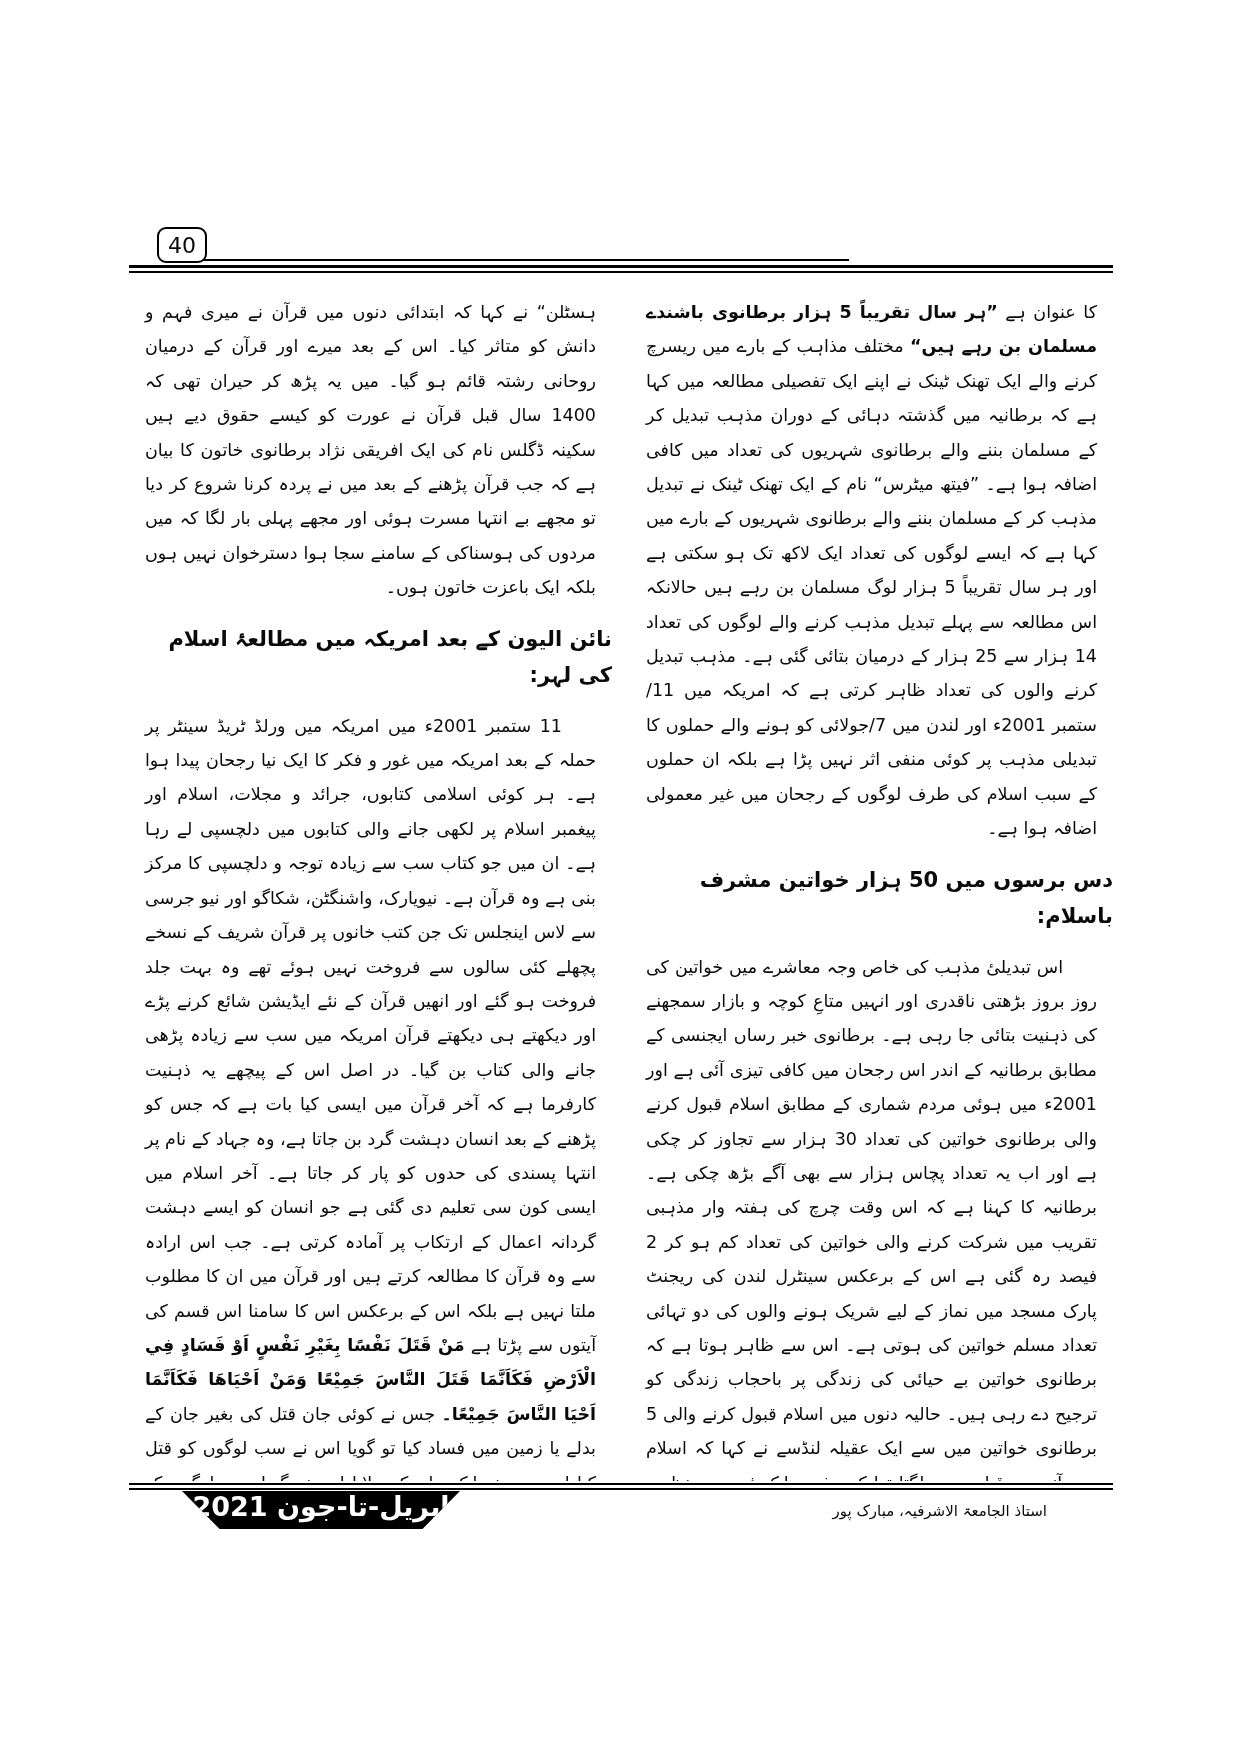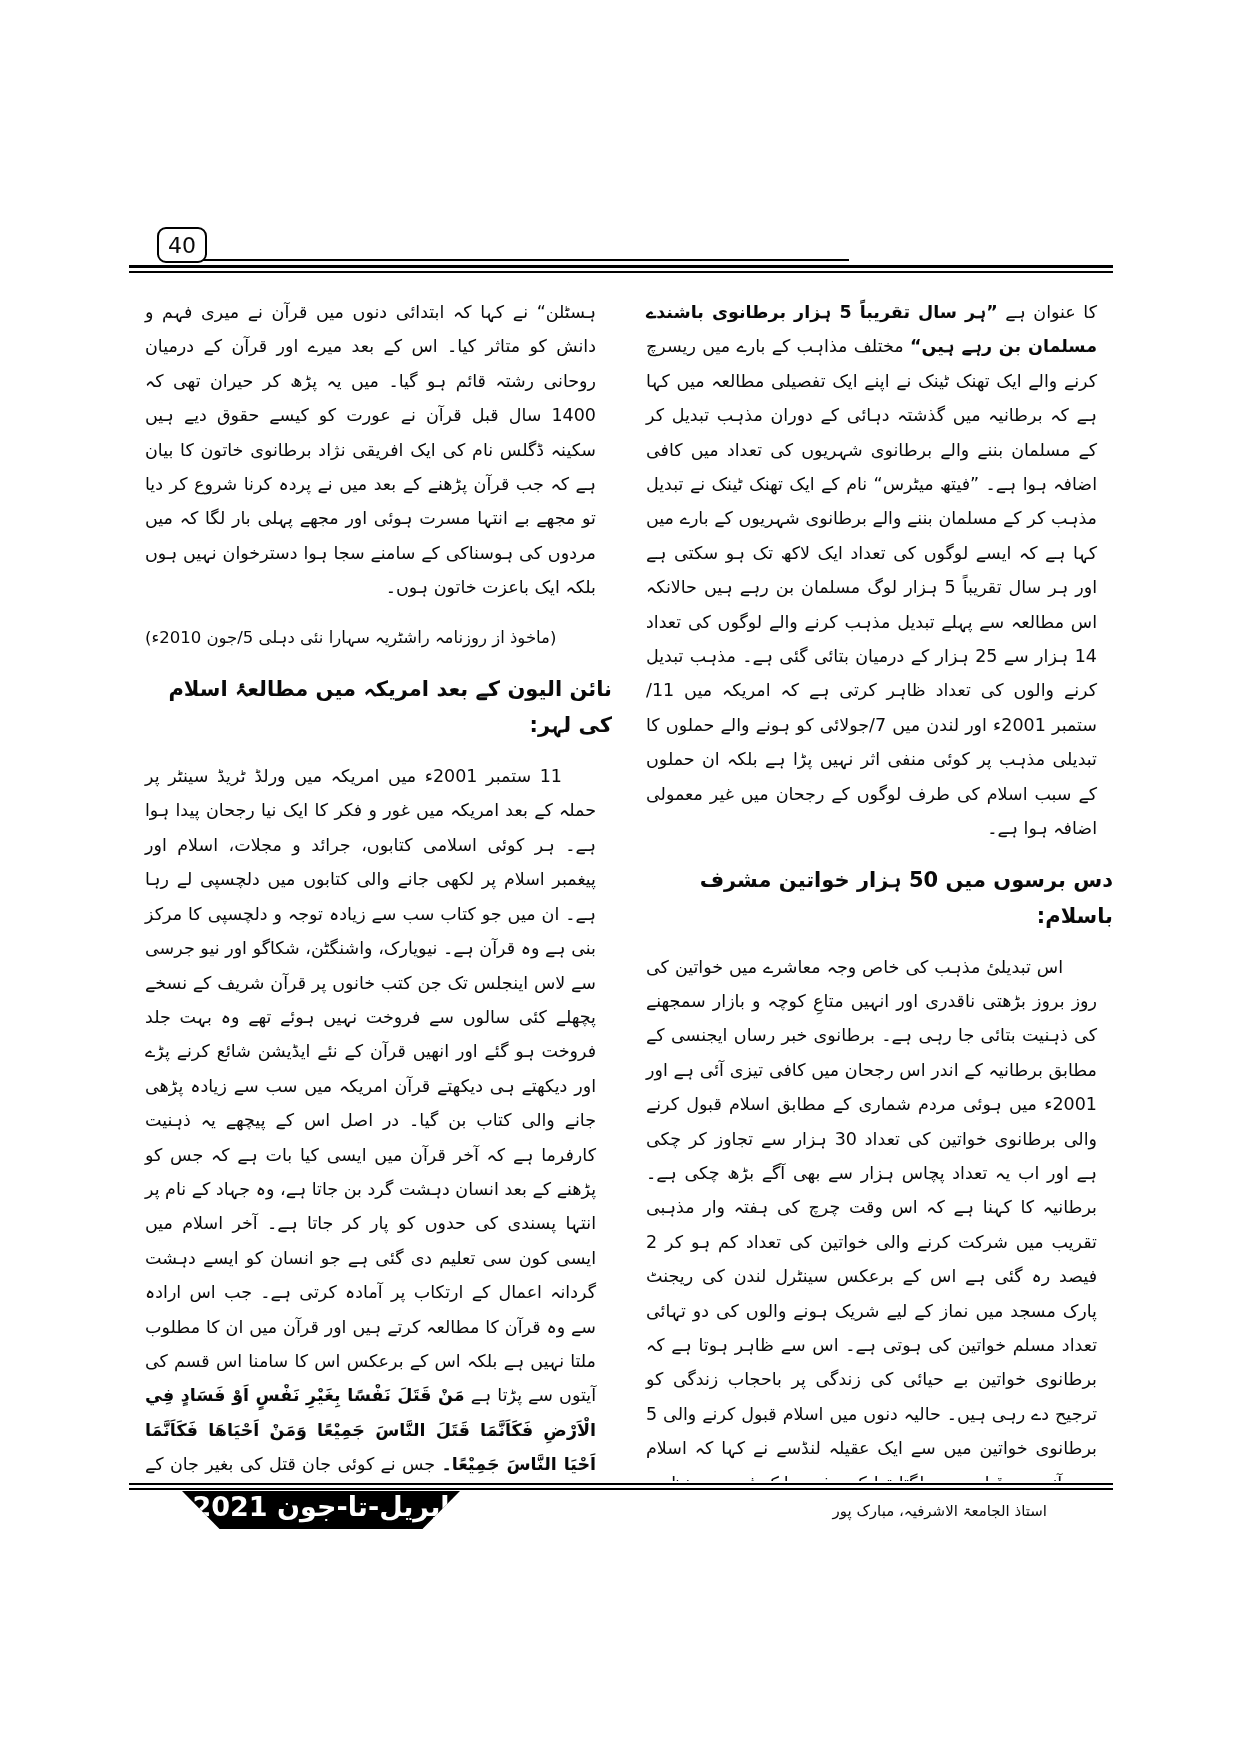--- a/index.html
+++ b/index.html
@@ -71,21 +71,20 @@
   <main class="columns">
 
     <section class="col">
       <p class="noindent"><span>کا عنوان ہے </span><span class="bold">”ہر سال تقریباً 5 ہزار برطانوی باشندے مسلمان بن رہے ہیں“</span><span> مختلف مذاہب کے بارے میں ریسرچ کرنے والے ایک تھنک ٹینک نے اپنے ایک تفصیلی مطالعہ میں کہا ہے کہ برطانیہ میں گذشتہ دہائی کے دوران مذہب تبدیل کر کے مسلمان بننے والے برطانوی شہریوں کی تعداد میں کافی اضافہ ہوا ہے۔ ”فیتھ میٹرس“ نام کے ایک تھنک ٹینک نے تبدیل مذہب کر کے مسلمان بننے والے برطانوی شہریوں کے بارے میں کہا ہے کہ ایسے لوگوں کی تعداد ایک لاکھ تک ہو سکتی ہے اور ہر سال تقریباً 5 ہزار لوگ مسلمان بن رہے ہیں حالانکہ اس مطالعہ سے پہلے تبدیل مذہب کرنے والے لوگوں کی تعداد 14 ہزار سے 25 ہزار کے درمیان بتائی گئی ہے۔ مذہب تبدیل کرنے والوں کی تعداد ظاہر کرتی ہے کہ امریکہ میں 11/ستمبر 2001ء اور لندن میں 7/جولائی کو ہونے والے حملوں کا تبدیلی مذہب پر کوئی منفی اثر نہیں پڑا ہے بلکہ ان حملوں کے سبب اسلام کی طرف لوگوں کے رجحان میں غیر معمولی اضافہ ہوا ہے۔</span></p>
       <h2 class="col-heading">دس برسوں میں 50 ہزار خواتین مشرف باسلام:</h2>
       <p class="indent">اس تبدیلیٔ مذہب کی خاص وجہ معاشرے میں خواتین کی روز بروز بڑھتی ناقدری اور انہیں متاعِ کوچہ و بازار سمجھنے کی ذہنیت بتائی جا رہی ہے۔ برطانوی خبر رساں ایجنسی کے مطابق برطانیہ کے اندر اس رجحان میں کافی تیزی آئی ہے اور 2001ء میں ہوئی مردم شماری کے مطابق اسلام قبول کرنے والی برطانوی خواتین کی تعداد 30 ہزار سے تجاوز کر چکی ہے اور اب یہ تعداد پچاس ہزار سے بھی آگے بڑھ چکی ہے۔ برطانیہ کا کہنا ہے کہ اس وقت چرچ کی ہفتہ وار مذہبی تقریب میں شرکت کرنے والی خواتین کی تعداد کم ہو کر 2 فیصد رہ گئی ہے اس کے برعکس سینٹرل لندن کی ریجنٹ پارک مسجد میں نماز کے لیے شریک ہونے والوں کی دو تہائی تعداد مسلم خواتین کی ہوتی ہے۔ اس سے ظاہر ہوتا ہے کہ برطانوی خواتین بے حیائی کی زندگی پر باحجاب زندگی کو ترجیح دے رہی ہیں۔ حالیہ دنوں میں اسلام قبول کرنے والی 5 برطانوی خواتین میں سے ایک عقیلہ لنڈسے نے کہا کہ اسلام میں آنے سے قبل مجھے لگتا تھا کہ مذہب ایک فرسودہ نظریہ ہے لیکن اب مجھے لگتا ہے کہ زندگی صرف ایک بار ملتی ہے اور اس کو بامقصد طور سے جینا چاہیے دوسری نو مسلم خاتون ”کیتھرین</p>
     </section>
 
     <section class="col">
       <p class="noindent">ہسٹلن“ نے کہا کہ ابتدائی دنوں میں قرآن نے میری فہم و دانش کو متاثر کیا۔ اس کے بعد میرے اور قرآن کے درمیان روحانی رشتہ قائم ہو گیا۔ میں یہ پڑھ کر حیران تھی کہ 1400 سال قبل قرآن نے عورت کو کیسے حقوق دیے ہیں سکینہ ڈگلس نام کی ایک افریقی نژاد برطانوی خاتون کا بیان ہے کہ جب قرآن پڑھنے کے بعد میں نے پردہ کرنا شروع کر دیا تو مجھے بے انتہا مسرت ہوئی اور مجھے پہلی بار لگا کہ میں مردوں کی ہوسناکی کے سامنے سجا ہوا دسترخوان نہیں ہوں بلکہ ایک باعزت خاتون ہوں۔</p>
-      <p class="source">(ماخوذ از روزنامہ راشٹریہ سہارا نئی دہلی 5/جون 2010ء)</p>
       <h2 class="col-heading">نائن الیون کے بعد امریکہ میں مطالعۂ اسلام کی لہر:</h2>
       <p class="indent"><span>11 ستمبر 2001ء میں امریکہ میں ورلڈ ٹریڈ سینٹر پر حملہ کے بعد امریکہ میں غور و فکر کا ایک نیا رجحان پیدا ہوا ہے۔ ہر کوئی اسلامی کتابوں، جرائد و مجلات، اسلام اور پیغمبر اسلام پر لکھی جانے والی کتابوں میں دلچسپی لے رہا ہے۔ ان میں جو کتاب سب سے زیادہ توجہ و دلچسپی کا مرکز بنی ہے وہ قرآن ہے۔ نیویارک، واشنگٹن، شکاگو اور نیو جرسی سے لاس اینجلس تک جن کتب خانوں پر قرآن شریف کے نسخے پچھلے کئی سالوں سے فروخت نہیں ہوئے تھے وہ بہت جلد فروخت ہو گئے اور انھیں قرآن کے نئے ایڈیشن شائع کرنے پڑے اور دیکھتے ہی دیکھتے قرآن امریکہ میں سب سے زیادہ پڑھی جانے والی کتاب بن گیا۔ در اصل اس کے پیچھے یہ ذہنیت کارفرما ہے کہ آخر قرآن میں ایسی کیا بات ہے کہ جس کو پڑھنے کے بعد انسان دہشت گرد بن جاتا ہے، وہ جہاد کے نام پر انتہا پسندی کی حدوں کو پار کر جاتا ہے۔ آخر اسلام میں ایسی کون سی تعلیم دی گئی ہے جو انسان کو ایسے دہشت گردانہ اعمال کے ارتکاب پر آمادہ کرتی ہے۔ جب اس ارادہ سے وہ قرآن کا مطالعہ کرتے ہیں اور قرآن میں ان کا مطلوب ملتا نہیں ہے بلکہ اس کے برعکس اس کا سامنا اس قسم کی آیتوں سے پڑتا ہے </span><span class="verse">مَنْ قَتَلَ نَفْسًا بِغَيْرِ نَفْسٍ اَوْ فَسَادٍ فِي الْاَرْضِ فَكَاَنَّمَا قَتَلَ النَّاسَ جَمِيْعًا وَمَنْ اَحْيَاهَا فَكَاَنَّمَا اَحْيَا النَّاسَ جَمِيْعًا۔</span><span> جس نے کوئی جان قتل کی بغیر جان کے بدلے یا زمین میں فساد کیا تو گویا اس نے سب لوگوں کو قتل کیا اور جس نے ایک جان کو جِلایا اس نے گویا سب لوگوں کو جِلالیا۔ (المائدۃ آیۃ: 33)</span></p>
       <p class="indent">تو اسلام کی جاں بخش تعلیم کا اسیر بن جاتا ہے۔ قرآن اس کے فکر و شعور کو جھنجھوڑتا ہوا نظر آتا ہے۔ معروف پبلشر ”Penguin book“ نے 11/ستمبر کے واقعہ کے بعد قرآن کریم کے 20 ہزار سے</p>
     </section>
 
   </main>
 
   <div class="footer-rule-a"></div>
   <div class="footer-rule-b"></div>
   <div class="issue-banner">

